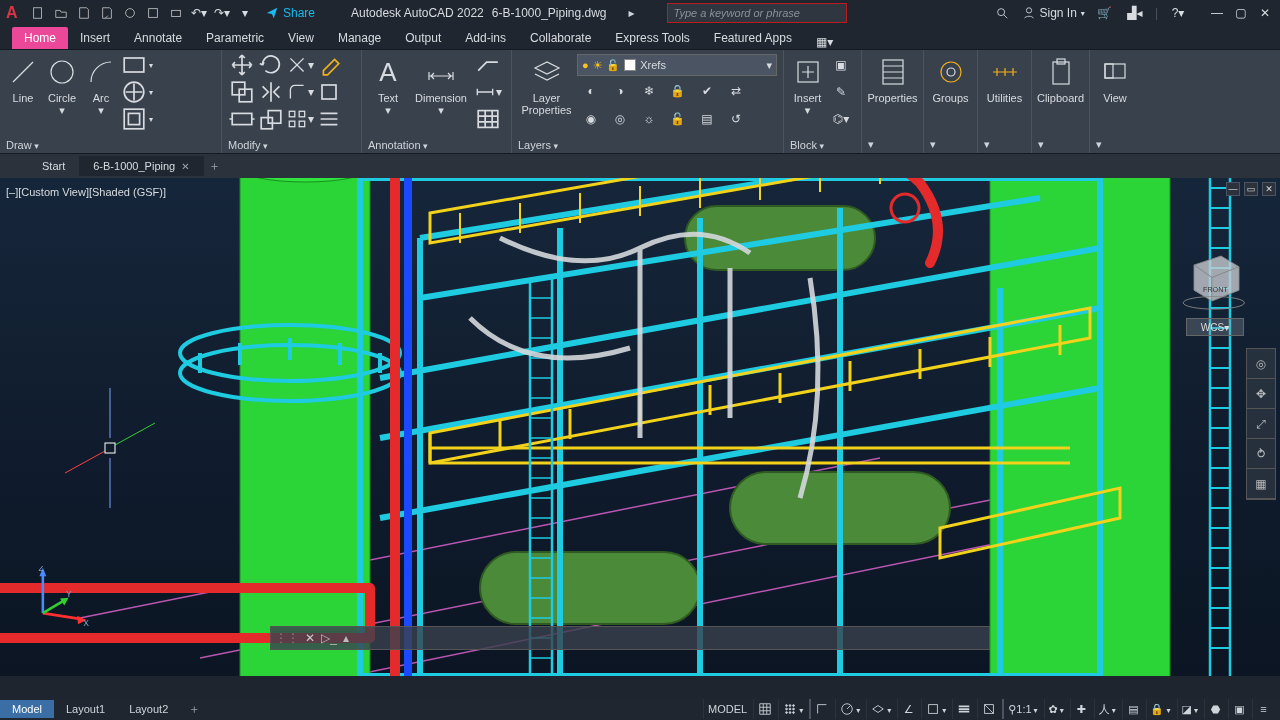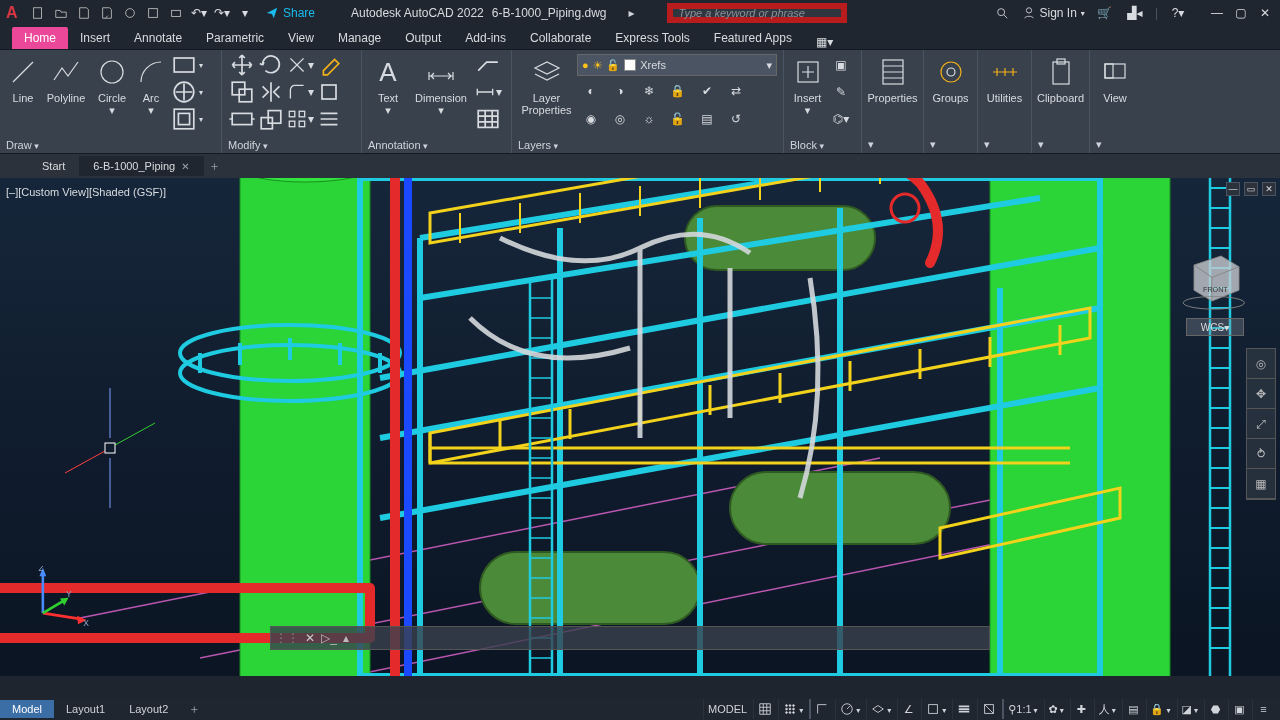--- a/index.html
+++ b/index.html
@@ -6,21 +6,21 @@
 body { width: 1280px; height: 720px; background: #1f252f; color: #d8dce0; overflow: hidden; user-select: none; font-size: 12px; }
 
 
 .titlebar { height: 26px; background: #1f262f; display: flex; align-items: center; padding: 0 6px; gap: 4px; }
 .titlebar .logo { width: 18px; height: 18px; color: #d93644; font-weight: bold; font-size: 16px; }
 .titlebar .qat { display: flex; gap: 3px; align-items: center; }
 .qatbtn { width: 20px; height: 20px; display: inline-flex; align-items: center; justify-content: center; color: #d8dce0; cursor: pointer; }
 .qatbtn svg { width: 14px; height: 14px; }
 .share { color: #1abbef; display: inline-flex; align-items: center; gap: 4px; padding: 0 6px; cursor: pointer; }
 .titlebar .titletext { flex: 0 0 auto; margin-left: 26px; color: #d8dce0; font-size: 12px; display: flex; gap: 8px; }
-.titlebar .search { margin-left: 28px; width: 180px; height: 20px; background: #30363f; border: 6px solid #b91c1c; color: #8a919a; font-style: italic; font-size: 11px; padding: 0 6px; display: flex; align-items: center; }
+.titlebar .search { margin-left: 28px; width: 180px; height: 20px; background: #30363f; border: 1px solid #b91c1c; color: #8a919a; font-style: italic; font-size: 11px; padding: 0 6px; display: flex; align-items: center; }
 .titlebar .right { margin-left: auto; display: flex; align-items: center; gap: 10px; }
 .signin { display: inline-flex; align-items: center; gap: 4px; cursor: pointer; }
 .wincontrols { display: flex; gap: 6px; margin-left: 10px; }
 .wincontrols div { width: 18px; height: 18px; display: flex; align-items: center; justify-content: center; cursor: pointer; }
 
 
 .ribbontabs { height: 24px; background: #1f262f; display: flex; align-items: flex-end; padding-left: 12px; gap: 0; border-bottom: 1px solid #141a22; }
 .ribbontabs .tab { padding: 4px 12px; font-size: 12px; color: #d8dce0; cursor: pointer; }
 .ribbontabs .tab.active { background: #ec4899; color: #fff; border-radius: 2px 2px 0 0; }
 .ribbontabs .flag { margin-left: 12px; display: inline-flex; align-items: center; }
@@ -191,28 +191,20 @@
   <div class="panel" style="width:222px">
     <div class="panelrow">
       <div class="bigbtn" style="width:34px">
           <div class="ico">
             <svg viewBox="0 0 32 32">
               <line x1="6" y1="26" x2="26" y2="6"></line>
             </svg>
           </div>
           <div class="lbl">Line</div>
         </div>
-      <div class="bigbtn">
-          <div class="ico">
-            <svg viewBox="0 0 32 32">
-              <path d="M4 24l8-12 6 8 10-14"></path>
-            </svg>
-          </div>
-          <div class="lbl">Polyline</div>
-        </div>
       <div class="bigbtn" style="width:40px">
           <div class="ico">
             <svg viewBox="0 0 32 32">
               <circle cx="16" cy="16" r="11"></circle>
             </svg>
           </div>
           <div class="lbl"><span>Circle</span><br>▾</div>
         </div>
       <div class="bigbtn" style="width:34px">
           <div class="ico">

